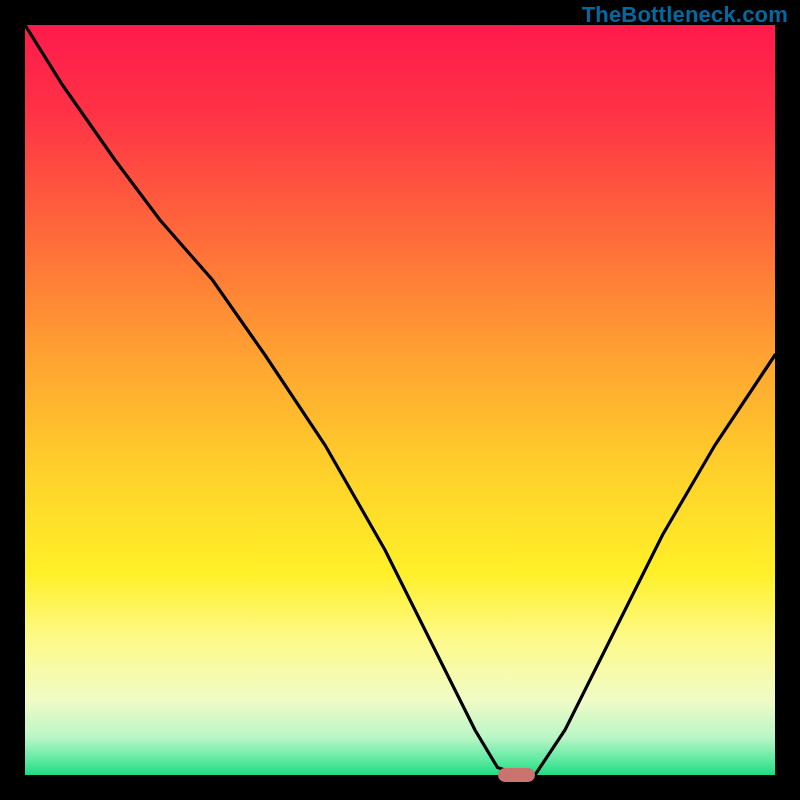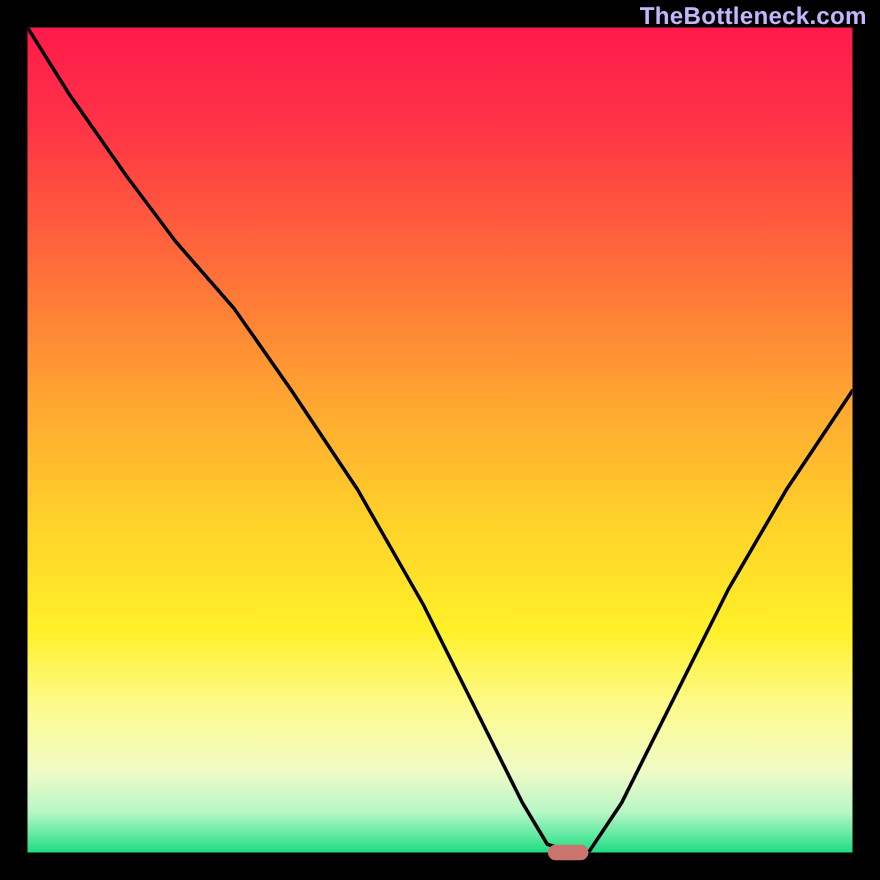--- a/index.html
+++ b/index.html
@@ -37,21 +37,21 @@
     border-radius: 9999px;
     background: #cb736e;
   }
   .watermark {
     position: absolute;
     top: 2px;
     right: 12px;
     font-family: Arial, Helvetica, sans-serif;
     font-size: 22px;
     font-weight: 600;
-    color: #c4b5fd;
+    color: #0369a1;
     letter-spacing: 0.2px;
     user-select: none;
   }
 </style>
 </head>
 <body>
 
 <div class="frame">
   <div class="plot-area" style="background: linear-gradient(rgb(255, 26, 75) 0%, rgb(255, 51, 70) 12%, rgb(255, 106, 58) 28%, rgb(255, 165, 49) 45%, rgb(255, 210, 42) 60%, rgb(255, 240, 40) 73%, rgb(253, 250, 138) 82%, rgb(240, 251, 198) 90%, rgb(185, 246, 198) 95%, rgb(93, 233, 160) 98%, rgb(31, 220, 131) 100%);"></div>
 

